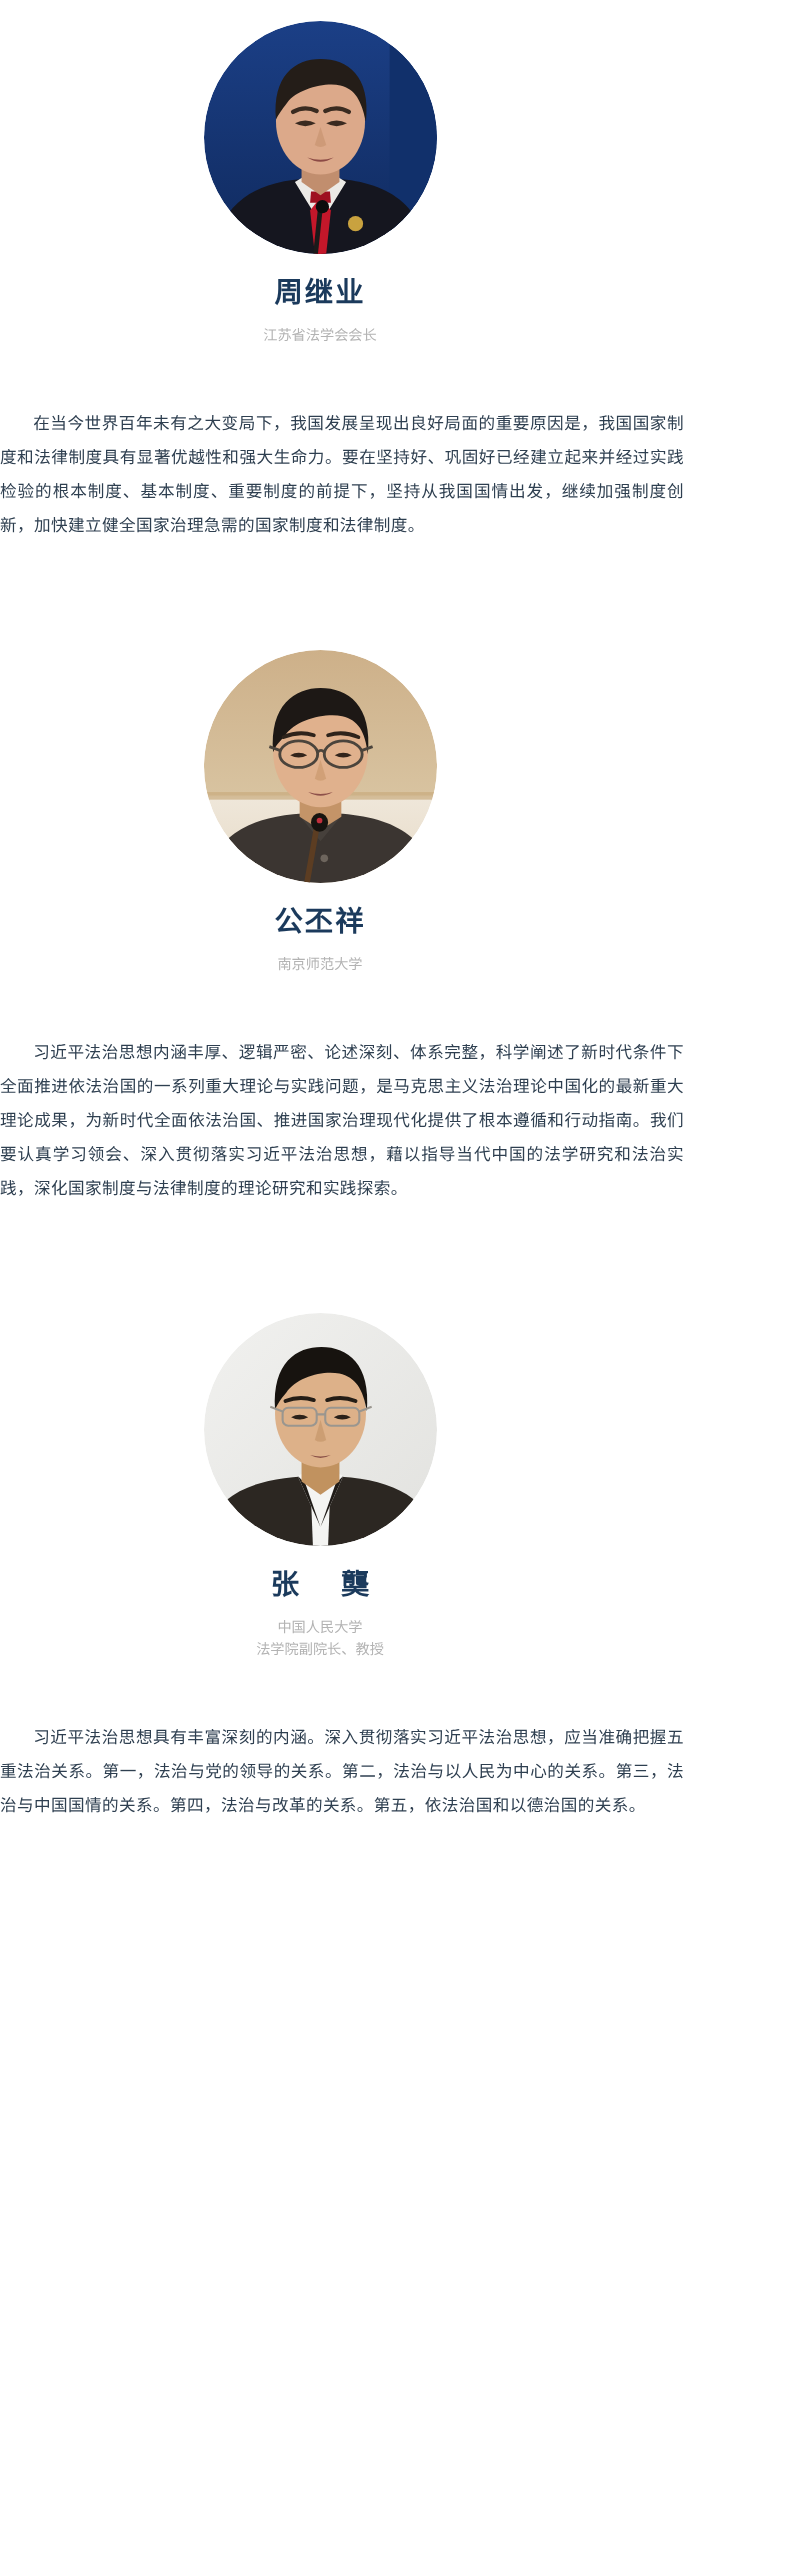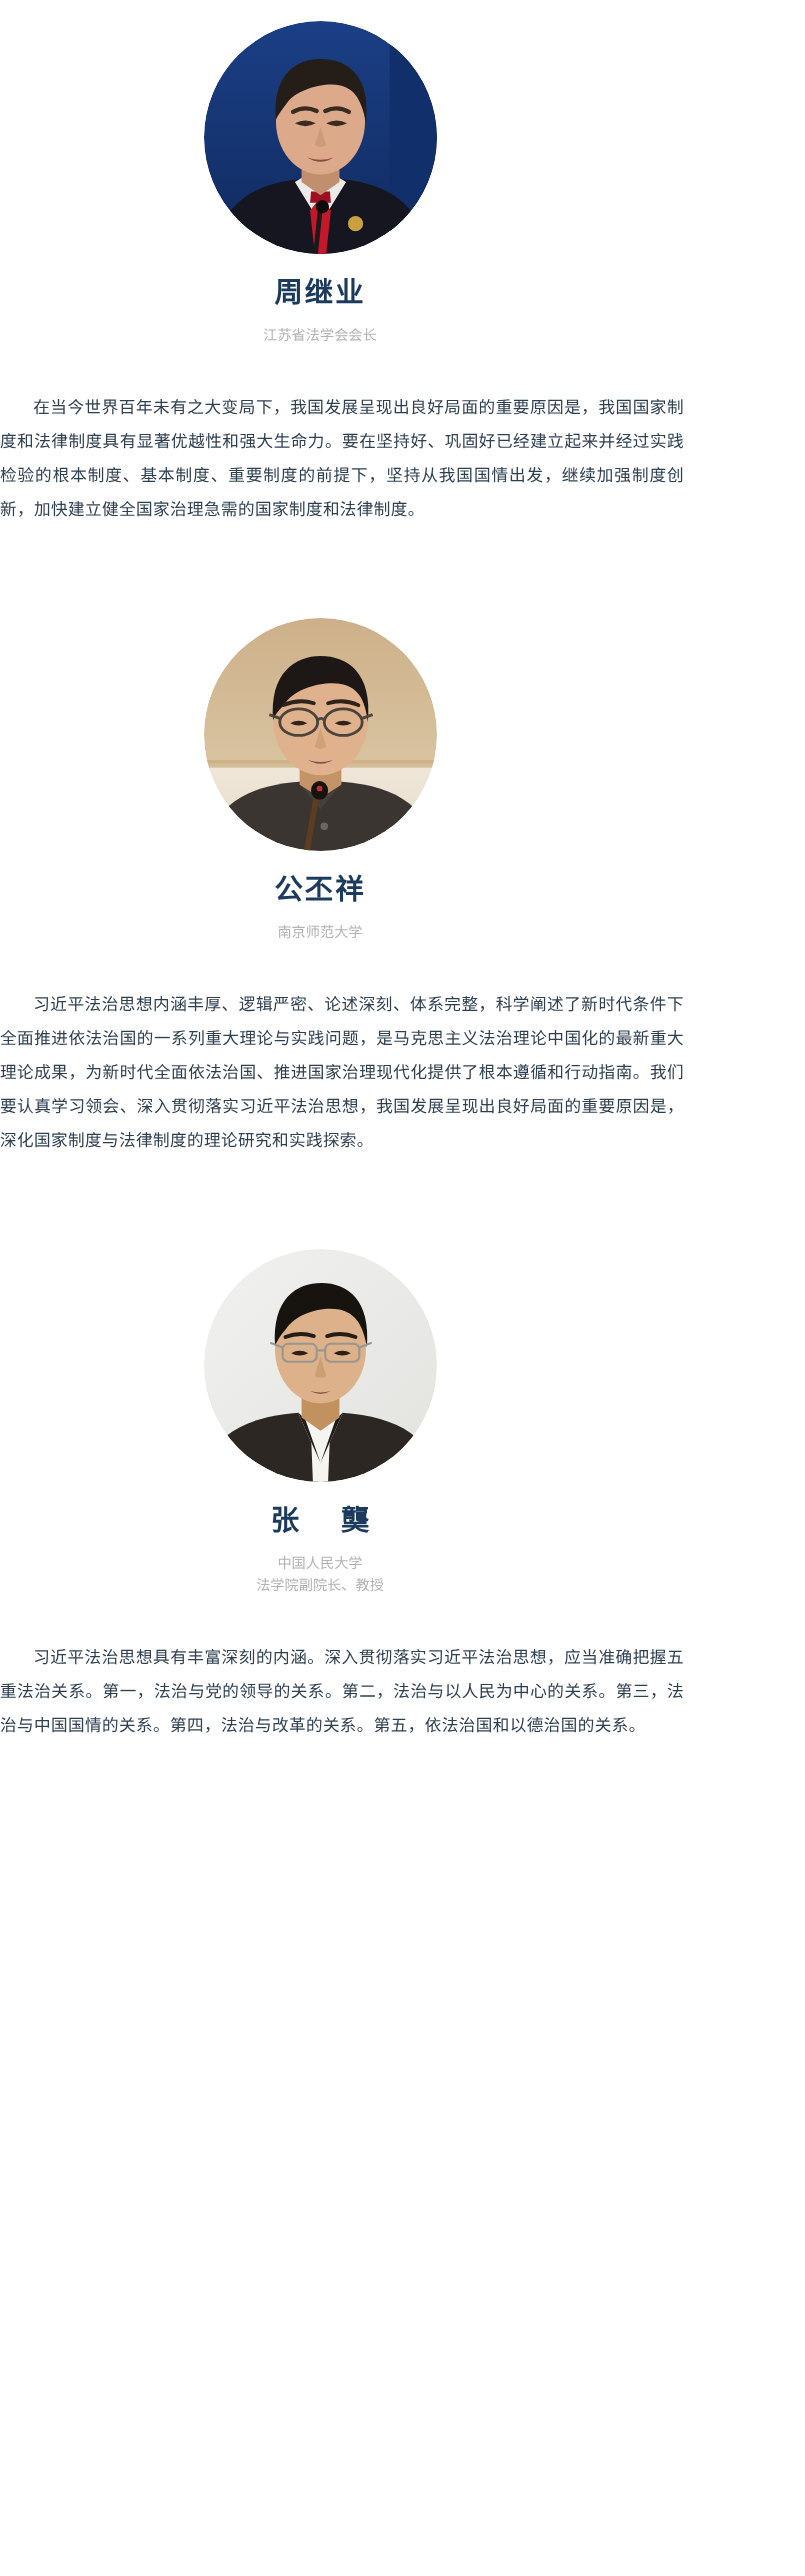--- a/index.html
+++ b/index.html
@@ -52,21 +52,21 @@
   .person-title {
     text-align:center;
     font-size:14.2px;
     color:#b3b3b3;
     line-height:1.55;
     font-weight:normal;
   }
 
   .paragraph {
     width:684px;
-    margin:0 auto;
+    margin:16px auto;
     font-size:16.6px;
     line-height:2.05;
     color:#2e3f50;
     text-align:justify;
     text-justify:inter-ideograph;
     text-indent:2em;
     letter-spacing:0.4px;
   }
 
   
@@ -199,21 +199,21 @@
         </svg>
       </div>
     </div>
 
     <div class="gap-img-name"></div>
     <div class="person-name">公丕祥</div>
     <div class="gap-name-ttl"></div>
     <div class="person-title">南京师范大学</div>
 
     <div class="gap-ttl-para"></div>
-    <p class="paragraph">习近平法治思想内涵丰厚、逻辑严密、论述深刻、体系完整，科学阐述了新时代条件下全面推进依法治国的一系列重大理论与实践问题，是马克思主义法治理论中国化的最新重大理论成果，为新时代全面依法治国、推进国家治理现代化提供了根本遵循和行动指南。我们要认真学习领会、深入贯彻落实习近平法治思想，我国发展呈现出良好局面的重要原因是，深化国家制度与法律制度的理论研究和实践探索。</p>
+    <p class="paragraph">习近平法治思想内涵丰厚、逻辑严密、论述深刻、体系完整，科学阐述了新时代条件下全面推进依法治国的一系列重大理论与实践问题，是马克思主义法治理论中国化的最新重大理论成果，为新时代全面依法治国、推进国家治理现代化提供了根本遵循和行动指南。我们要认真学习领会、深入贯彻落实习近平法治思想，藉以指导当代中国的法学研究和法治实践，深化国家制度与法律制度的理论研究和实践探索。</p>
     <div class="gap-para-next"></div>
   </div>
 
   <div class="person">
     <div class="portrait-wrap">
       <div class="portrait">
         <svg viewBox="0 0 246 246" preserveAspectRatio="xMidYMid slice">
           <defs>
             <clipPath id="c3">
                 <circle cx="123" cy="123" r="123"></circle>

